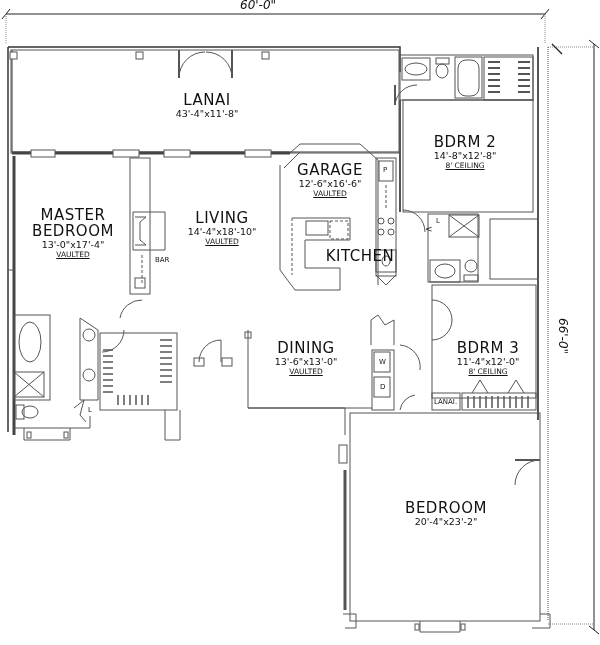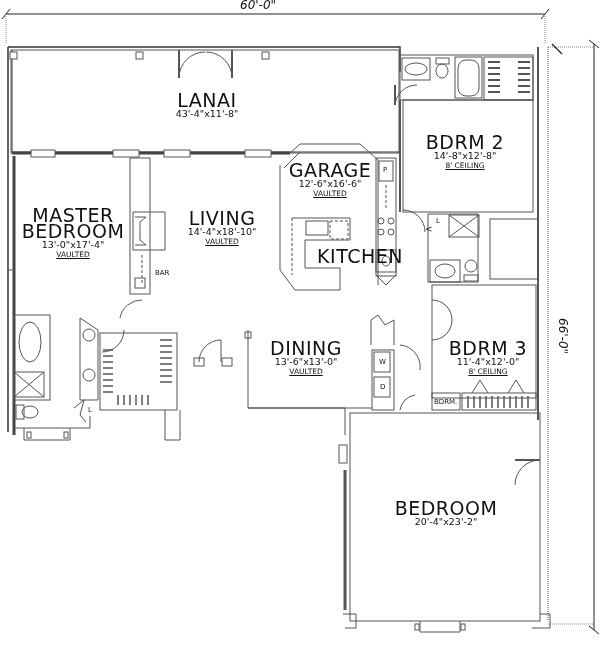--- a/index.html
+++ b/index.html
@@ -1,19 +1,19 @@
 <!DOCTYPE html>
 <html><head>
 <meta charset="utf-8">
 <style>
   html, body { margin:0; padding:0; background:#ffffff; }
   body { width:600px; height:645px; position:relative; overflow:hidden; font-family:"Liberation Sans", sans-serif; }
   #plan { position:absolute; left:0; top:0; }
   .label { position:absolute; text-align:center; color:#111; white-space:nowrap; transform:translateX(-50%); }
-  .rname { font-family:"DejaVu Sans", sans-serif; font-size:19px; letter-spacing:0.5px; line-height:16px; font-weight:normal; }
+  .rname { font-family:"DejaVu Sans", sans-serif; font-size:15px; letter-spacing:0.5px; line-height:16px; font-weight:normal; }
   .rdim { font-family:"DejaVu Sans", sans-serif; font-size:9.5px; line-height:11px; }
   .rnote { font-family:"DejaVu Sans", sans-serif; font-size:7.5px; line-height:9px;text-decoration:underline; }
   .small { position:absolute; font-family:"DejaVu Sans", sans-serif; font-size:7px; color:#111; }
   .dimtext { position:absolute; font-family:"DejaVu Sans", sans-serif; font-size:12px; font-style:italic; color:#111; }
 </style>
 </head>
 <body>
 
 <svg id="plan" width="600" height="645" viewBox="0 0 600 645" xmlns="http://www.w3.org/2000/svg">
   <g fill="none" stroke="#222" stroke-width="1">
@@ -283,19 +283,19 @@
   <div class="rname">DINING</div>
   <div class="rdim">13'-6"x13'-0"</div>
   <div class="rnote">VAULTED</div>
 </div>
 
 <div class="label" style="left:446px; top:500px;">
   <div class="rname">BEDROOM</div>
   <div class="rdim">20'-4"x23'-2"</div>
 </div>
 
-<div class="small" style="left:155px; top:269px;">BAR</div>
+<div class="small" style="left:155px; top:256px;">BAR</div>
 <div class="small" style="left:383px; top:166px;">P</div>
 <div class="small" style="left:88px; top:406px;">L</div>
 <div class="small" style="left:436px; top:217px;">L</div>
 <div class="small" style="left:379px; top:358px;">W</div>
 <div class="small" style="left:380px; top:383px;">D</div>
-<div class="small" style="left:434px; top:398px;">BDRM.</div>
+<div class="small" style="left:434px; top:398px;">LANAI.</div>
 
 </body></html>

